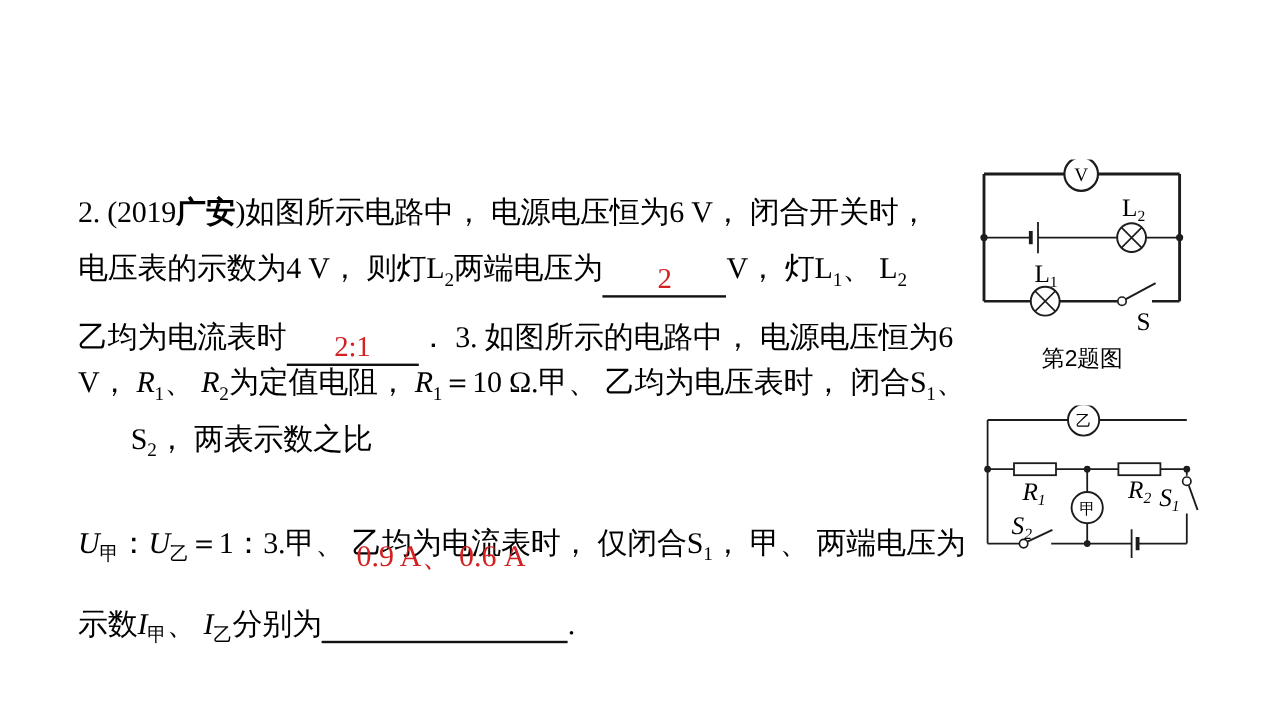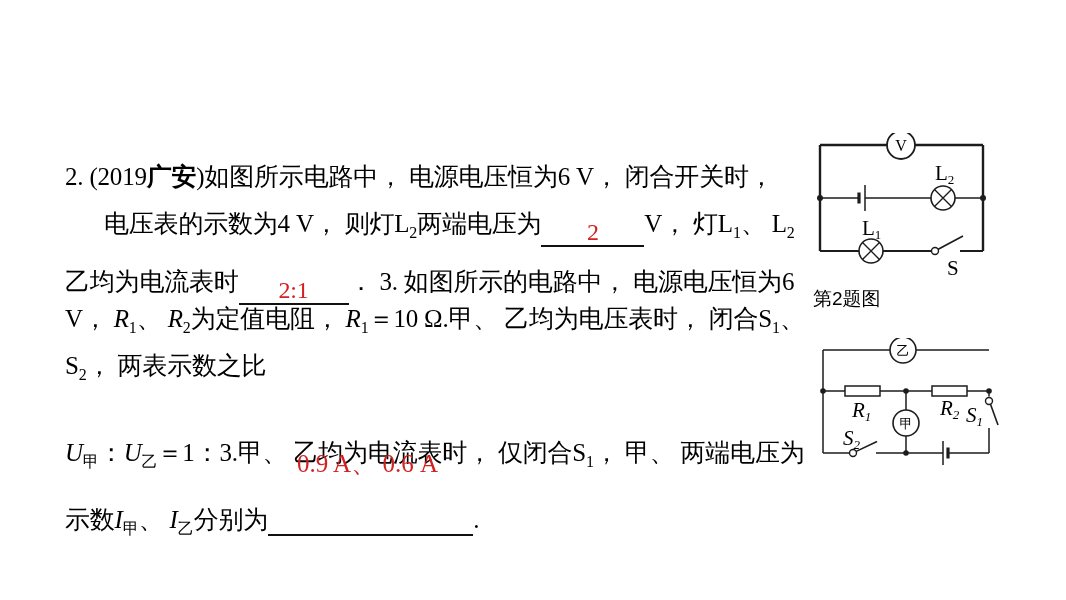--- a/index.html
+++ b/index.html
@@ -11,43 +11,43 @@
   .seg-b{font-family:"Liberation Sans","DejaVu Sans",sans-serif;font-weight:700;}
   .seg-i{font-style:italic;}
   .seg-sub{font-size:16px;vertical-align:-6px;letter-spacing:0;}
   .blank{display:inline-block;height:28px;line-height:30px;border-bottom:2px solid #111;
          text-align:center;vertical-align:-8px;}
   .blank .ans{color:var(--red);font-size:24px;}
   #floating-answer{position:absolute;left:297px;top:447px;font-size:25px;color:var(--red);
                    white-space:nowrap;}
   
   .fig{position:absolute;}
-  .caption{position:absolute;font-size:19px;
+  .caption{position:absolute;text-align:center;font-size:19px;
            font-family:"Liberation Sans","DejaVu Sans",sans-serif;color:#000;}
   svg .wire{stroke:#1c1c1c;fill:none;}
   svg .dev{fill:#fff;stroke:#1c1c1c;}
   svg .dot{fill:#1c1c1c;stroke:none;}
   svg text{fill:#000;font-family:"Liberation Serif","DejaVu Serif",serif;}
   svg .lbl{font-size:21px;}
   svg .lbl-i{font-size:21px;font-style:italic;}
   svg .lblsub{font-size:13px;}
   svg .meter-t{font-size:16px;}
   svg .meter-c{font-size:13px;}
 </style>
 </head>
 <body>
 
 <div id="page">
 
   <div>
       <div class="tline" style="top: 160px;"><span class="seg-n">2. (2019</span><span class="seg-b">广安</span><span class="seg-n">)如图所示电路中， 电源电压恒为6 V， 闭合开关时，</span></div>
-      <div class="tline" style="top: 207px; margin-left: 39px;"><span class="seg-n">电压表的示数为4 V， 则灯L</span><span class="seg-sub">2</span><span class="seg-n">两端电压为</span><span class="blank" style="width: 103px;"><span class="ans">2</span></span><span class="seg-n">V， 灯L</span><span class="seg-sub">1</span><span class="seg-n">、 L</span><span class="seg-sub">2</span></div>
+      <div class="tline" style="top: 207px;"><span class="seg-n">电压表的示数为4 V， 则灯L</span><span class="seg-sub">2</span><span class="seg-n">两端电压为</span><span class="blank" style="width: 103px;"><span class="ans">2</span></span><span class="seg-n">V， 灯L</span><span class="seg-sub">1</span><span class="seg-n">、 L</span><span class="seg-sub">2</span></div>
       <div class="tline" style="top: 255px;"><span class="seg-n">乙均为电流表时</span><span class="blank" style="width: 110px; margin-top: 20px;"><span class="ans">2:1</span></span><span class="seg-n">．  3. 如图所示的电路中， 电源电压恒为6</span></div>
       <div class="tline" style="top: 302px;"><span class="seg-n">V， </span><span class="seg-i">R</span><span class="seg-sub">1</span><span class="seg-n">、 </span><span class="seg-i">R</span><span class="seg-sub">2</span><span class="seg-n">为定值电阻， </span><span class="seg-i">R</span><span class="seg-sub">1</span><span class="seg-n">＝10 Ω.甲、 乙均为电压表时， 闭合S</span><span class="seg-sub">1</span><span class="seg-n">、</span></div>
-      <div class="tline" style="top: 349px;"><span class="seg-n">S</span><span class="seg-sub">2</span><span class="seg-n">， 两表示数之比</span></div>
+      <div class="tline" style="top: 349px; margin-left: 44px;"><span class="seg-n">S</span><span class="seg-sub">2</span><span class="seg-n">， 两表示数之比</span></div>
       <div class="tline" style="top: 436px;"><span class="seg-i">U</span><span class="seg-sub">甲</span><span class="seg-n">：</span><span class="seg-i">U</span><span class="seg-sub">乙</span><span class="seg-n">＝1：3.甲、 乙均为电流表时， 仅闭合S</span><span class="seg-sub">1</span><span class="seg-n">， 甲、 两端电压为</span></div>
       <div class="tline" style="top: 503px;"><span class="seg-n">示数</span><span class="seg-i">I</span><span class="seg-sub">甲</span><span class="seg-n">、 </span><span class="seg-i">I</span><span class="seg-sub">乙</span><span class="seg-n">分别为</span><span class="blank" style="width: 205px;"><span class="ans"></span></span><span class="seg-n">.</span></div>
     </div>
 
   <div id="floating-answer">0.9 A、 0.6 A</div>
 
   <div class="fig" style="left:813px;top:133px;width:200px;height:165px;">
     <svg width="200" height="165" viewBox="0 0 200 165">
 
       <path class="wire" stroke-width="2.4" d="M7,12 H74 M102,12 H170 M7,12 V118 M170,12 V118"></path>

